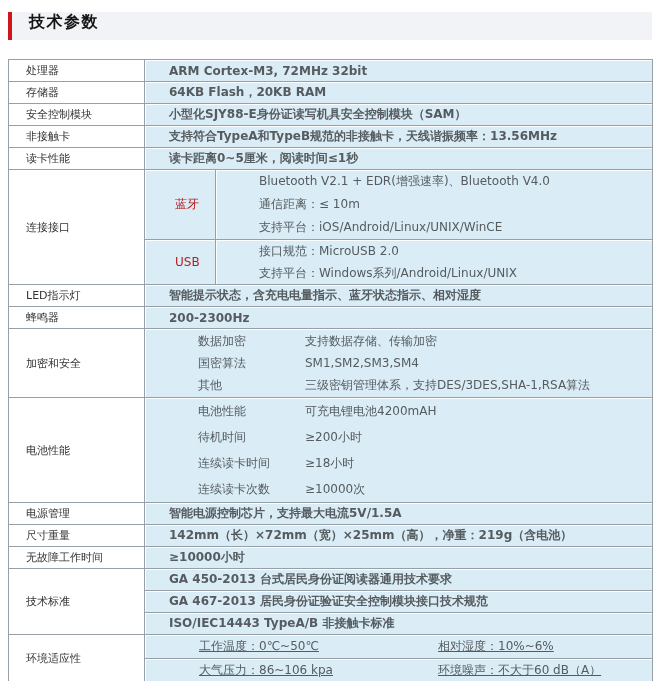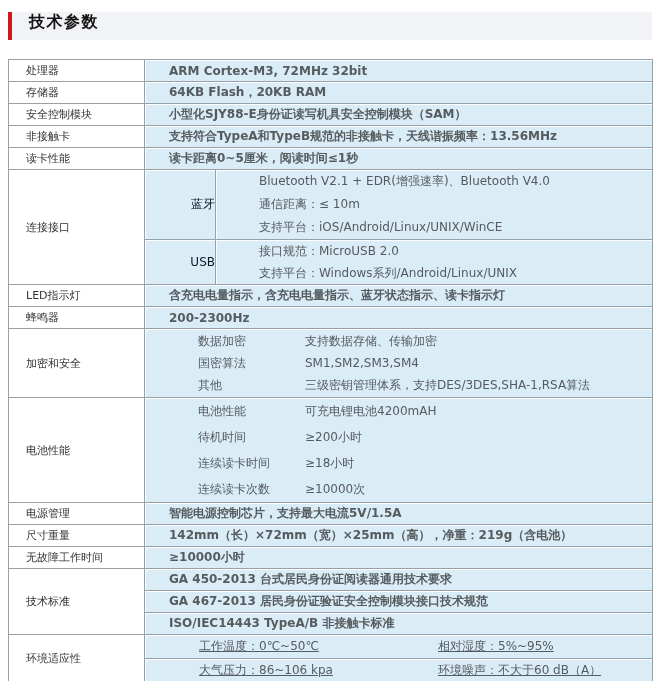--- a/index.html
+++ b/index.html
@@ -36,21 +36,21 @@
   td.lbl{
     background:#ffffff;color:#333;font-size:11px;
     padding-left:17px;
   }
   td.v{
     background:#daedf7;
     box-shadow:inset 1px 1px 0 rgba(255,255,255,.9);
     padding-left:30px;
   }
   td.val{padding-left:24px;font-weight:bold;}
-  td.sub{text-align:right;color:#0f172a;}
+  td.sub{text-align:left;color:#b91c1c;}
   tr.s td{height:21px;}                 
   tr.env td{height:23px;}
 
   .btlines div{line-height:23px;padding-left:13px;}
   .usblines div{line-height:22px;padding-left:13px;}
 
   .pair{display:flex;padding-left:23px;align-items:flex-end;}
   .pair .k{width:107px;flex:none;}
   .sec .pair{line-height:22px;}
   .bat .pair{line-height:26px;}
@@ -117,21 +117,21 @@
       <td class="v">
         <div class="usblines">
           <div>接口规范：MicroUSB 2.0</div>
           <div>支持平台：Windows系列/Android/Linux/UNIX</div>
         </div>
       </td>
     </tr>
 
     <tr class="s">
       <td class="lbl">LED指示灯</td>
-      <td class="v val" colspan="2">含充电电量指示，含充电电量指示、蓝牙状态指示、读卡指示灯</td>
+      <td class="v val" colspan="2">智能提示状态，含充电电量指示、蓝牙状态指示、相对湿度</td>
     </tr>
 
     <tr class="s">
       <td class="lbl">蜂鸣器</td>
       <td class="v val" colspan="2">200-2300Hz</td>
     </tr>
 
     <tr>
       <td class="lbl">加密和安全</td>
       <td class="v sec" colspan="2">
@@ -196,21 +196,21 @@
     </tr>
     <tr class="s">
       <td class="v val" colspan="2">ISO/IEC14443 TypeA/B 非接触卡标准</td>
     </tr>
 
     <tr class="env">
       <td class="lbl" rowspan="2">环境适应性</td>
       <td class="v" colspan="2">
         <div class="envrow">
           <span class="c1">工作温度：0℃~50℃</span>
-          <span class="c2">相对湿度：5%~95%</span>
+          <span class="c2">相对湿度：10%~6%</span>
         </div>
       </td>
     </tr>
     <tr class="env">
       <td class="v" colspan="2">
         <div class="envrow">
           <span class="c1">大气压力：86~106 kpa</span>
           <span class="c2">环境噪声：不大于60 dB（A）</span>
         </div>
       </td>

